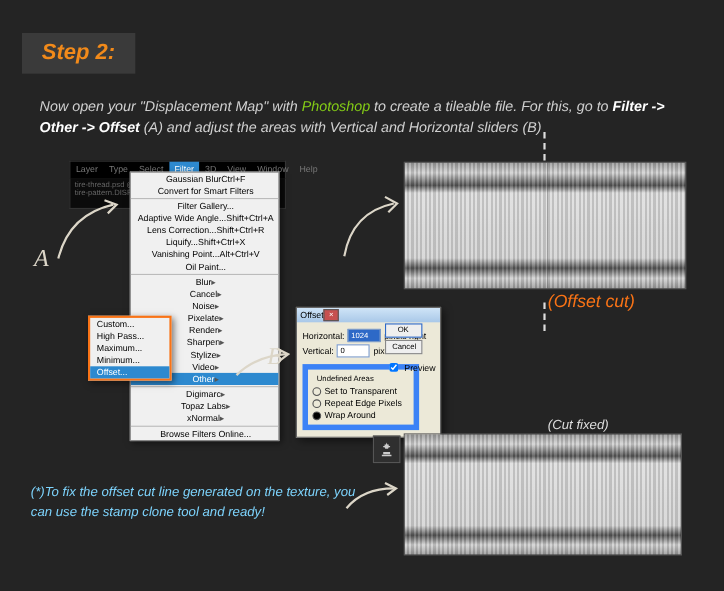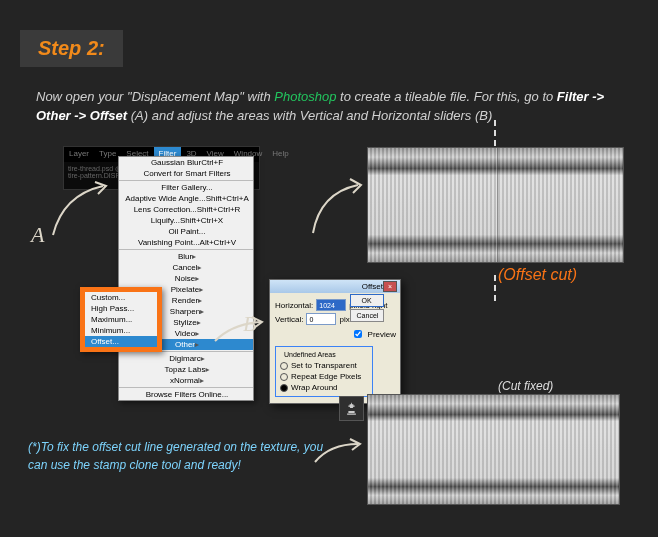--- a/index.html
+++ b/index.html
@@ -1,49 +1,49 @@
 <!DOCTYPE html>
 <html><head>
 <meta charset="utf-8">
 <style>
   html,body{margin:0;padding:0;background:#242424;color:#ccc;font-family:"Segoe UI",Arial,sans-serif;font-size:13px;width:658px;height:537px;overflow:hidden}
   .step-badge{position:absolute;left:20px;top:30px;background:#3a3a3a;padding:7px 18px;color:#f28a1a;font-size:20px;font-style:italic;font-weight:bold}
   .intro{position:absolute;left:36px;top:88px;width:590px;line-height:1.45;font-style:italic;color:#d0d0d0}
-  .intro .em-blue{color:#22c55e;font-style:italic}
+  .intro .em-blue{color:#84cc16;font-style:italic}
   .intro .em-white{color:#fff;font-style:italic;font-weight:bold}
 
   
   .ps-window{position:absolute;left:63px;top:146px;width:197px;}
   .ps-menubar{background:#000;height:15px;color:#777;font-size:8px;font-family:Tahoma,Arial,sans-serif;display:flex;border:1px solid #333;border-bottom:none}
   .ps-menubar span{padding:2px 5px}
   .ps-menubar .on{background:#2d89cf;color:#fff}
   .ps-docbar{background:#0b0b0b;height:28px;border:1px solid #333;border-top:none;color:#666;font-size:7px;padding:3px 4px;box-sizing:border-box}
   .dropdown{position:absolute;left:118px;top:156px;width:134px;background:#f0f0f0;color:#000;font-size:8px;font-family:Tahoma,Arial,sans-serif;border:1px solid #888;box-shadow:2px 2px 6px rgba(0,0,0,.5)}
   .dropdown .row{display:flex;justify-content:center;padding:1px 6px 1px 8px;white-space:nowrap}
   .dropdown .sep{border-top:1px solid #bbb;margin:1px 0}
   .dropdown .row .arrow{color:#555}
   .dropdown .row.hi{background:#2d89cf;color:#fff}
 
-  .submenu{position:absolute;left:80px;top:287px;width:72px;background:#f0f0f0;color:#000;font-size:8px;font-family:Tahoma,Arial,sans-serif;border:5px solid #f97316;box-shadow:2px 2px 6px rgba(0,0,0,.5)}
+  .submenu{position:absolute;left:80px;top:287px;width:72px;background:#f0f0f0;color:#000;font-size:8px;font-family:Tahoma,Arial,sans-serif;border:2px solid #f97316;box-shadow:2px 2px 6px rgba(0,0,0,.5)}
   .submenu .row{padding:1px 6px}
   .submenu .row.hi{background:#2d89cf;color:#fff}
 
   
   .offset-dlg{position:absolute;left:269px;top:279px;width:130px;background:#ece9d8;border:1px solid #666;font-size:8px;font-family:Tahoma,Arial,sans-serif;color:#000;box-shadow:3px 3px 8px rgba(0,0,0,.6)}
-  .offset-dlg .titlebar{background:linear-gradient(#cfe4f7,#a9c8e8);display:flex;justify-content:flex-end;align-items:center;padding:1px 3px;font-size:8px}
+  .offset-dlg .titlebar{background:linear-gradient(#cfe4f7,#a9c8e8);display:flex;justify-content:flex-start;align-items:center;padding:1px 3px;font-size:8px}
   .offset-dlg .titlebar .x{background:#c75050;color:#fff;width:12px;text-align:center;border:1px solid #555;font-size:7px;line-height:9px}
   .offset-dlg .body{padding:4px 5px 6px}
   .offset-dlg .fld{display:flex;align-items:center;gap:3px;margin:2px 0}
   .offset-dlg .fld input{width:24px;height:10px;font-size:7px;border:1px solid #7a9ac9;background:#fff;padding:0 2px}
   .offset-dlg .fld.sel input{background:#2d69c7;color:#fff}
   .offset-dlg .btns{position:absolute;right:4px;top:14px;display:flex;flex-direction:column;gap:2px}
   .offset-dlg .btns button{width:34px;height:13px;font-size:7px;border:1px solid #888;background:#efefef}
   .offset-dlg .btns button.ok{border:1px solid #2d69c7}
   .offset-dlg .chk{display:flex;align-items:center;gap:3px;margin-top:3px}
-  .offset-dlg .radios{border:1px solid #3b82f6;margin-top:21px;padding:3px 4px;width:88px}
+  .offset-dlg .radios{border:5px solid #3b82f6;margin-top:6px;padding:3px 4px;width:88px}
   .offset-dlg .radios .r{display:flex;align-items:center;gap:3px;line-height:11px}
   .offset-dlg .radios .r span.dot{width:6px;height:6px;border:1px solid #555;border-radius:50%}
   .offset-dlg .radios .r span.dot.on{background:#000}
 
   
   .tex{position:absolute;border:1px solid #555}
   .tex-inner{width:100%;height:100%;
     background:
       repeating-linear-gradient(90deg,rgba(255,255,255,.12) 0 2px,rgba(0,0,0,.12) 2px 4px),
       linear-gradient(#9a9a9a 0%,#cfcfcf 8%,#555 18%,#d8d8d8 24%,#d0d0d0 76%,#555 84%,#cfcfcf 92%,#9a9a9a 100%);
@@ -118,26 +118,26 @@
     </div>
     <div class="row">
       <span>Lens Correction...</span>
       <span>Shift+Ctrl+R</span>
     </div>
     <div class="row">
       <span>Liquify...</span>
       <span>Shift+Ctrl+X</span>
     </div>
     <div class="row">
-      <span>Oil Paint...</span>
-      <span></span>
-    </div>
-    <div class="row">
       <span>Vanishing Point...</span>
       <span>Alt+Ctrl+V</span>
+    </div>
+    <div class="row">
+      <span>Oil Paint...</span>
+      <span></span>
     </div>
     <div class="sep"></div>
     <div class="row">
       <span>Blur</span>
       <span class="arrow">▸</span>
     </div>
     <div class="row">
       <span>Cancel</span>
       <span class="arrow">▸</span>
     </div>

